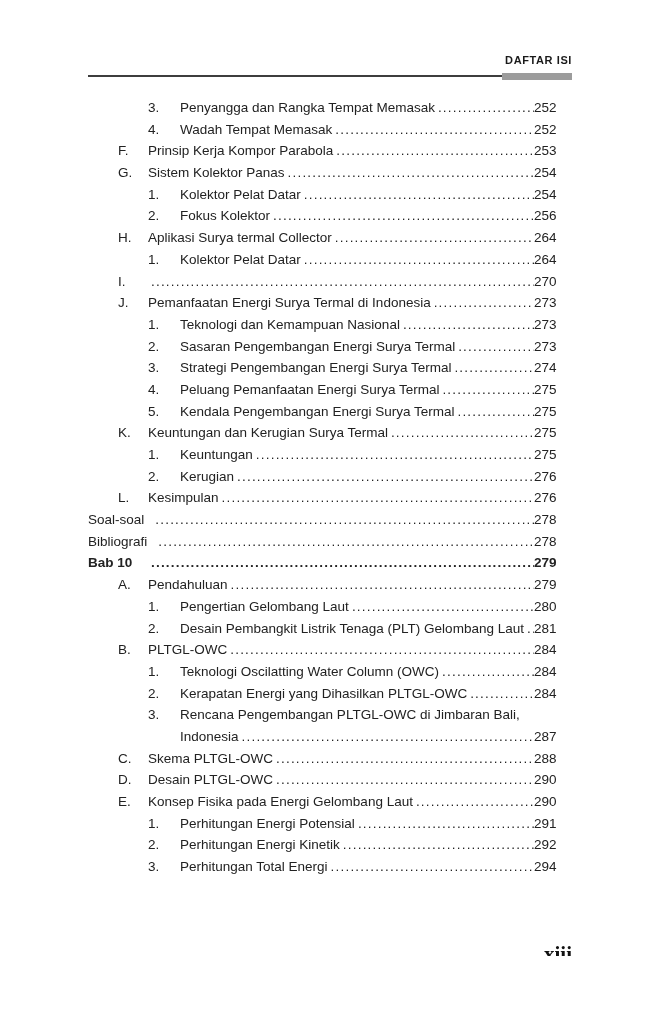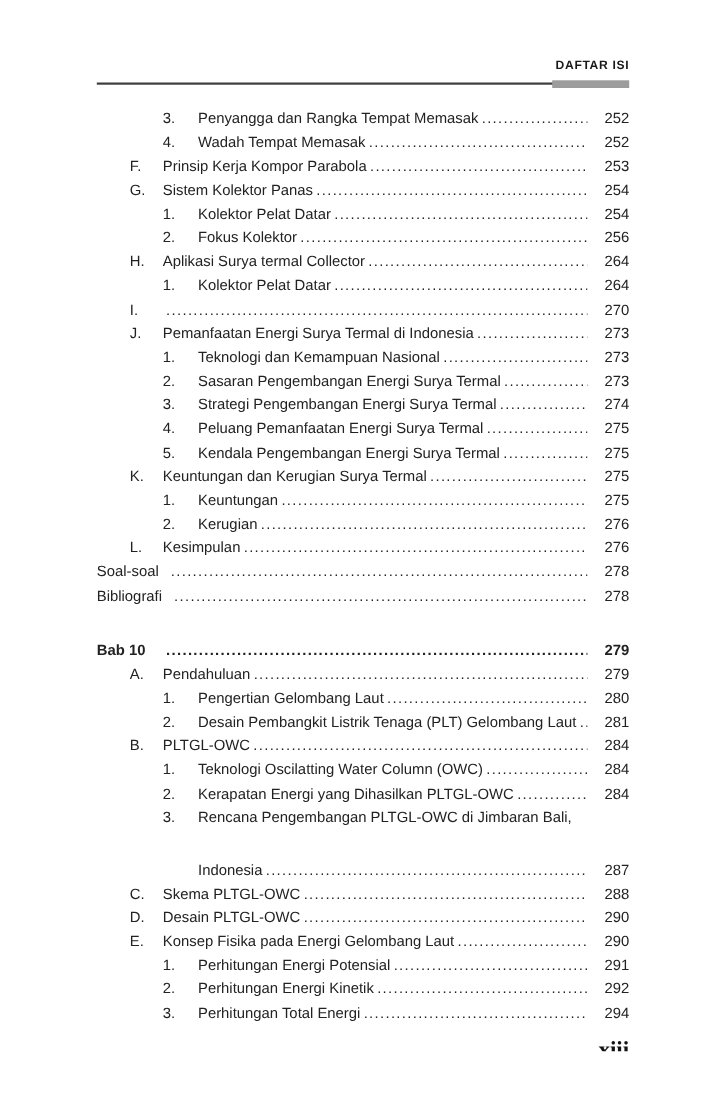--- a/index.html
+++ b/index.html
@@ -57,33 +57,33 @@
     white-space: nowrap;
   }
   .toc-label { flex: none; }
   .toc-title { flex: none; }
   .toc-dots {
     flex: 1 1 auto;
     overflow: hidden;
     letter-spacing: 1.2px;
     padding-left: 3px;
   }
-  .toc-page { flex: none; width: 38px; text-align: right; }
-
-  .level-chapter { font-weight: bold; margin-top: 28px; }
+  .toc-page { flex: none; width: 38px; text-align: left; }
+
+  .level-chapter { font-weight: bold; margin-top: 0; }
   .level-chapter .toc-label { width: 60px; }
 
   .level-letter { padding-left: 30px; }
   .level-letter .toc-label { width: 30px; }
 
   .level-number { padding-left: 60px; }
   .level-number .toc-label { width: 32px; }
   .level-plain .toc-title { padding-right: 8px; }
 
-  .level-continuation { padding-left: 92px; margin-top: 26px; }
+  .level-continuation { padding-left: 92px; }
 
   .dots-hidden { visibility: hidden; }
 
   
   .page-footer {
     position: absolute;
     right: 89px;
     top: 942px;
   }
   .folio {

